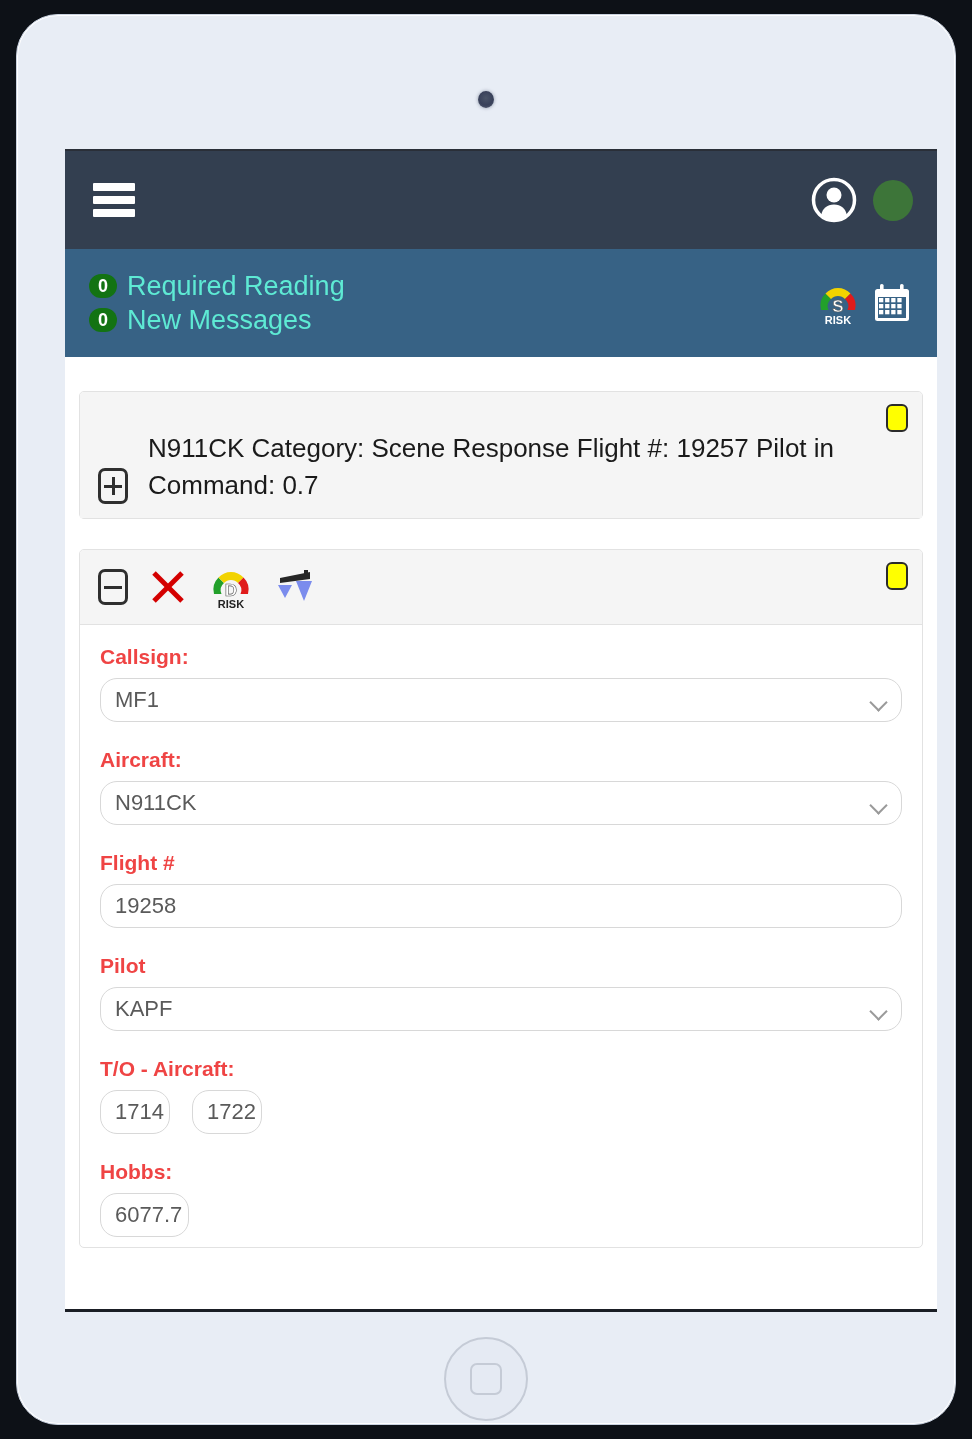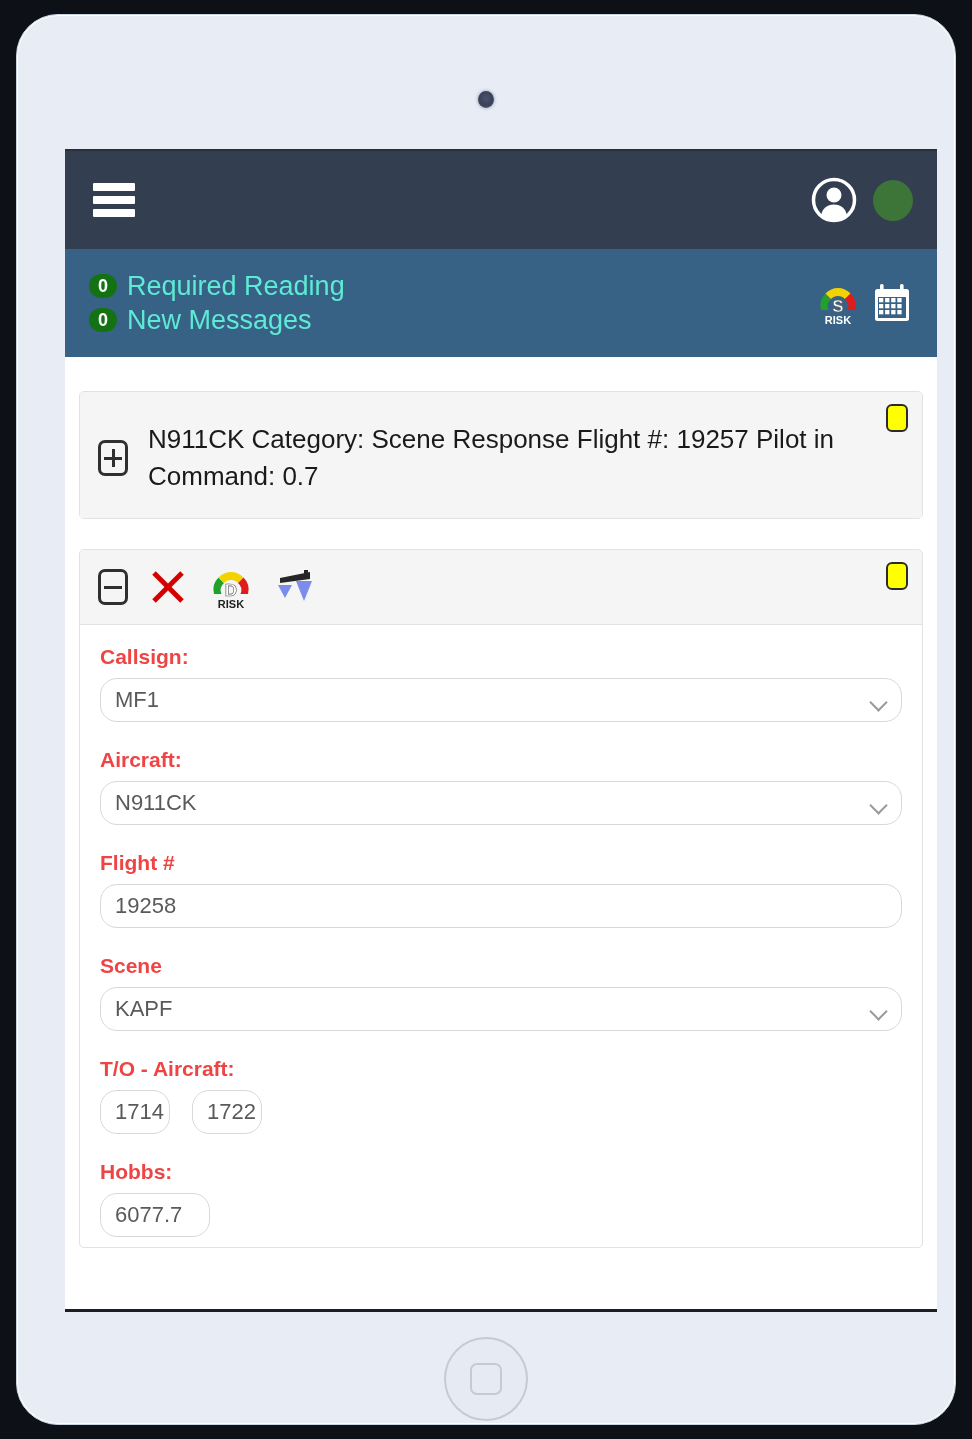--- a/index.html
+++ b/index.html
@@ -167,21 +167,21 @@
     background: #f5f5f5;
     border-bottom: 1px solid #e2e2e2;
     border-radius: 4px 4px 0 0;
     display: flex;
     align-items: center;
     min-height: 70px;
     padding: 14px 50px 14px 18px;
   }
   .panel-header.collapsed {
     border-bottom: none;
-    align-items: center;
+    align-items: flex-end;
     min-height: 126px;
     padding-top: 20px;
   }
   .toggle-box {
     flex: none;
     width: 30px;
     height: 36px;
     border: 3px solid #2f2f2f;
     border-radius: 7px;
     position: relative;
@@ -387,35 +387,35 @@
             <div class="form-label">Aircraft:</div>
             <div class="form-control select">N911CK</div>
           </div>
 
           <div class="form-group">
             <div class="form-label">Flight #</div>
             <div class="form-control">19258</div>
           </div>
 
           <div class="form-group">
-            <div class="form-label">Scene</div>
+            <div class="form-label">Pilot</div>
             <div class="form-control select">KAPF</div>
           </div>
 
           <div class="form-group">
             <div class="form-label">T/O - Aircraft:</div>
             <div class="time-stack">
               <div class="form-control small">1714</div>
               <div class="form-control small">1722</div>
             </div>
           </div>
 
           <div class="form-group hobbs-group">
             <div class="form-label">Hobbs:</div>
-            <div class="form-control" style="width:110px">6077.7</div>
+            <div class="form-control" style="width:89px">6077.7</div>
           </div>
 
         </div>
       </div>
 
     </div>
   </div>
 
   <div id="home-button">
     <div id="home-button-square"></div>

